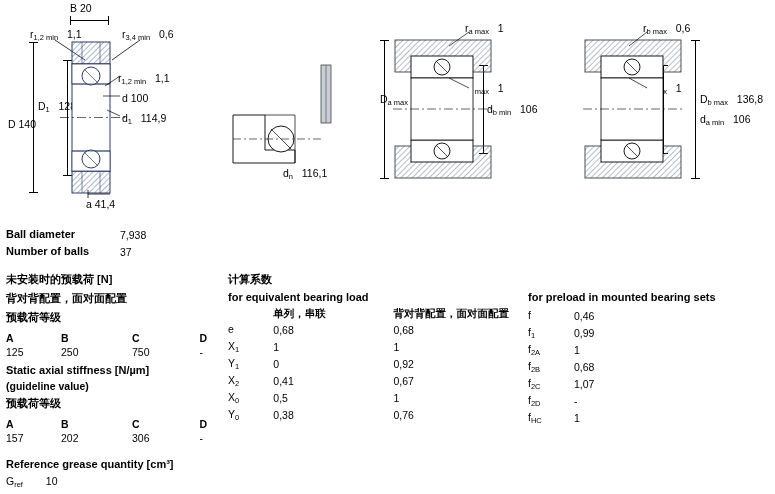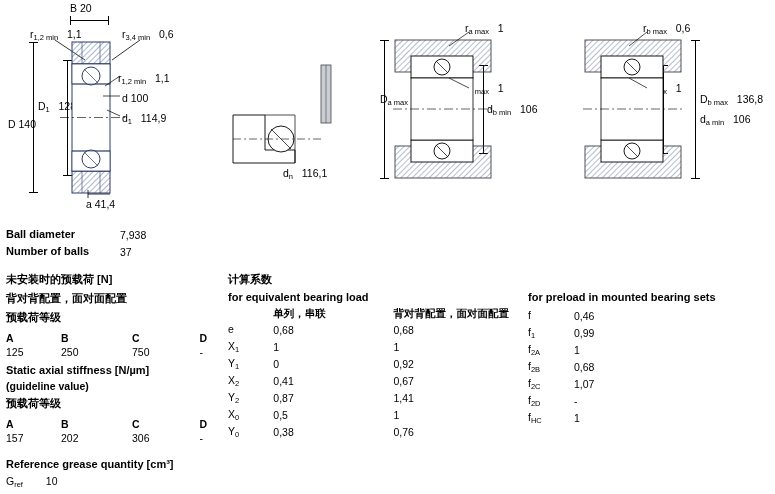--- a/index.html
+++ b/index.html
@@ -338,25 +338,20 @@
         <td><span>Y</span><span class="sub">1</span></td>
         <td>0</td>
         <td>0,92</td>
       </tr>
       <tr style="height:17px;">
         <td><span>X</span><span class="sub">2</span></td>
         <td>0,41</td>
         <td>0,67</td>
       </tr>
       <tr style="height:17px;">
-        <td><span>Y</span><span class="sub">2</span></td>
-        <td>0,87</td>
-        <td>1,41</td>
-      </tr>
-      <tr style="height:17px;">
         <td><span>X</span><span class="sub">0</span></td>
         <td>0,5</td>
         <td>1</td>
       </tr>
       <tr style="height:17px;">
         <td><span>Y</span><span class="sub">0</span></td>
         <td>0,38</td>
         <td>0,76</td>
       </tr>
     </tbody>

